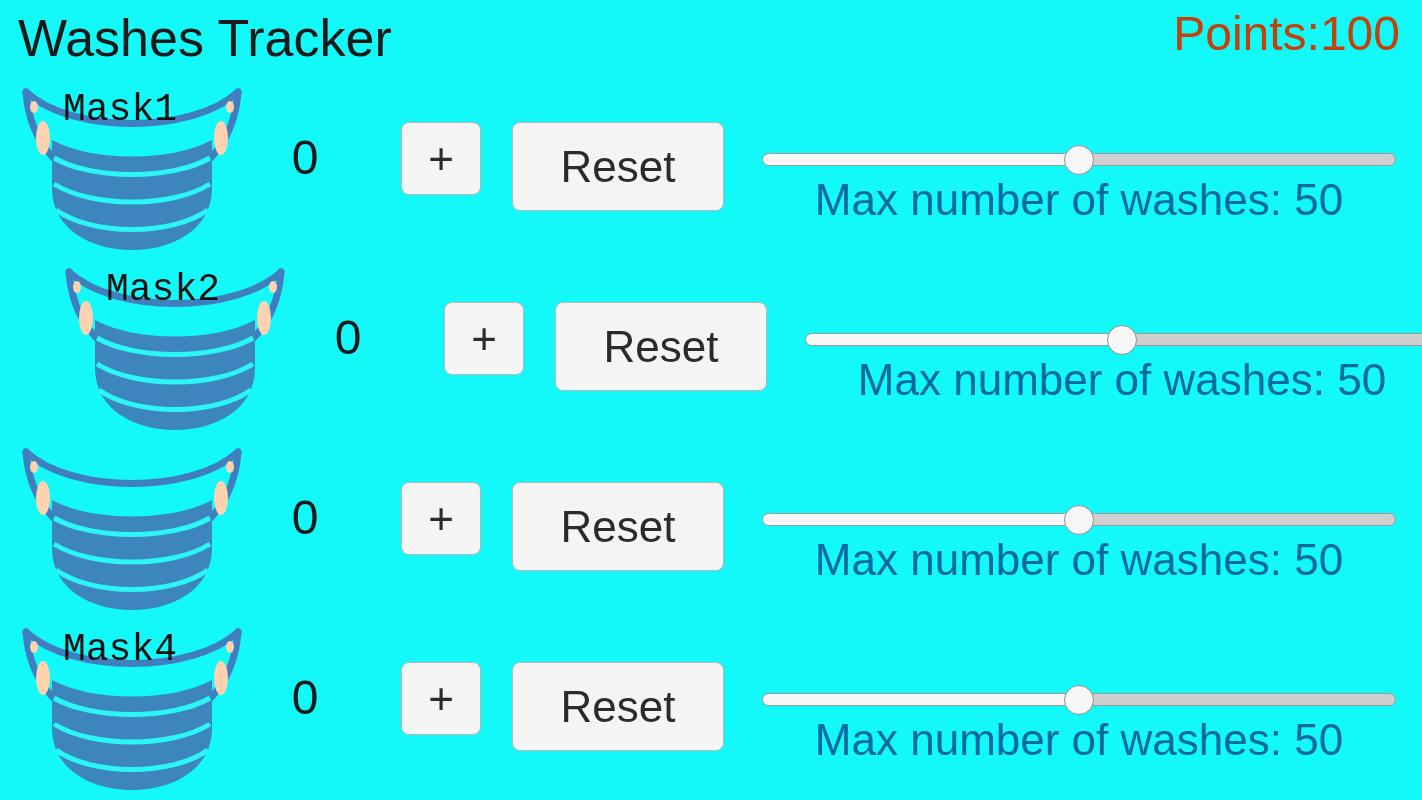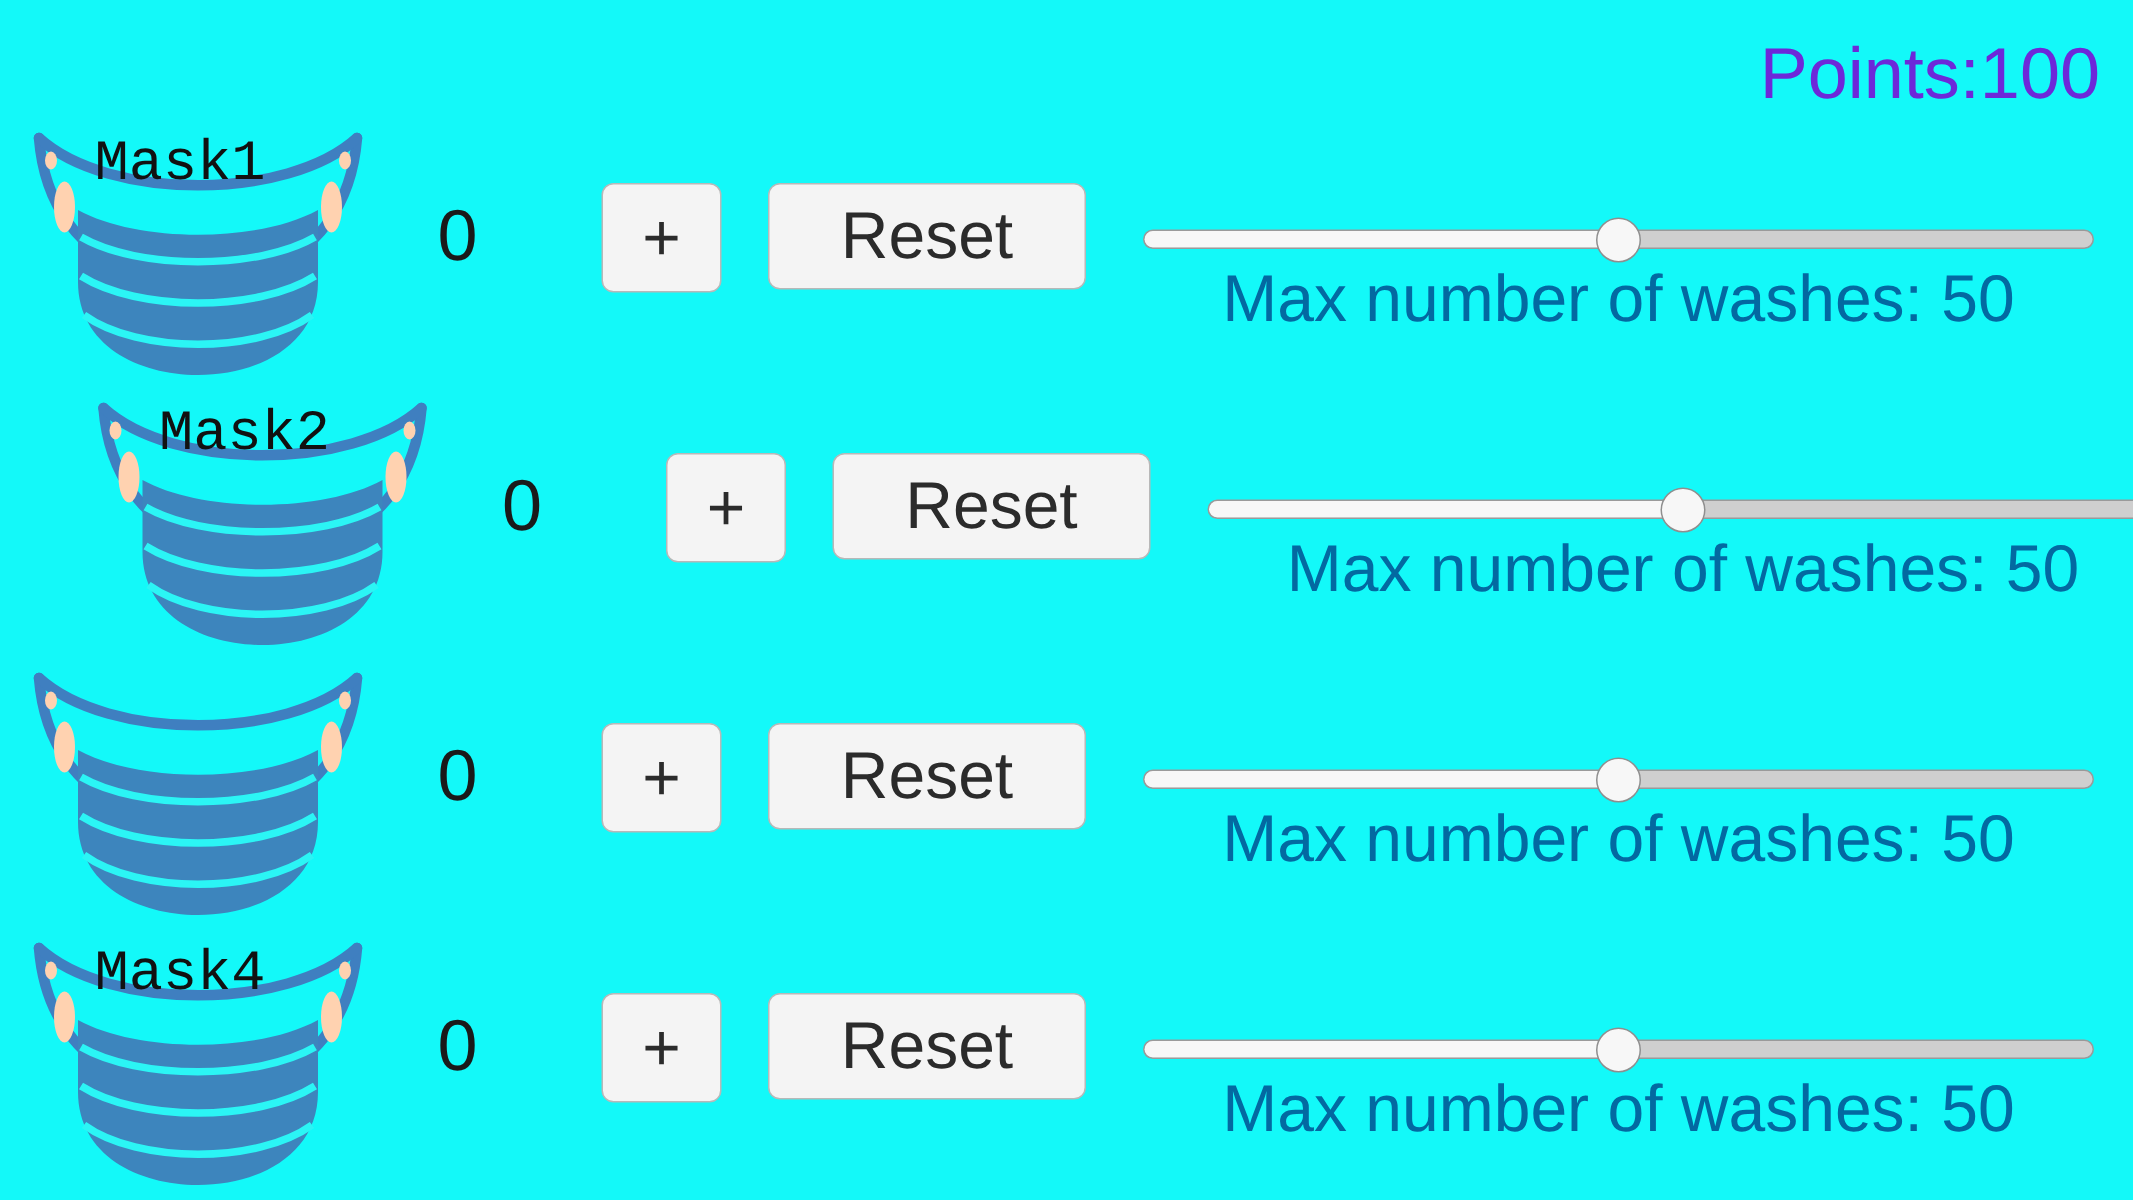--- a/index.html
+++ b/index.html
@@ -29,23 +29,23 @@
     top: 6px;
     font-size: 52px;
     color: #1a1a1a;
     line-height: 64px;
     white-space: nowrap;
     letter-spacing: 0px;
   }
   #points-block {
     position: absolute;
     right: 22px;
-    top: 18px;
+    top: 2px;
     font-size: 48px;
-    color: #6d28d9;
+    color: #c2410c;
     line-height: 64px;
     white-space: nowrap;
   }
 
   
   .mask-row {
     position: absolute;
     left: 0;
     width: 1422px;
     height: 180px;
@@ -114,21 +114,21 @@
     left: 401px;
     top: 44px;
     width: 80px;
     height: 73px;
     font-size: 44px;
   }
   .btn-reset {
     left: 512px;
     top: 44px;
     width: 212px;
-    height: 71px;
+    height: 89px;
     font-size: 44px;
   }
 
   
   .slider-wrap {
     position: absolute;
     left: 762px;
     top: 68px;
     width: 634px;
     height: 26px;
@@ -174,20 +174,21 @@
     font-size: 44px;
     color: #0369a1;
     line-height: 40px;
     white-space: nowrap;
   }
 </style>
 </head>
 <body>
 
 <div id="header">
+  <div id="app-title">Washes Tracker</div>
   <div id="points-block">Points:100</div>
 </div>
 
 <div class="mask-row" id="row-0">
   <div class="mask-icon-wrap">
     <svg viewBox="0 0 240 172" xmlns="http://www.w3.org/2000/svg">
       <path d="M14 12 C18 62, 46 86, 62 92" fill="none" stroke="#3f7fc0" stroke-width="7" stroke-linecap="round"></path>
       <path d="M226 12 C222 62, 194 86, 178 92" fill="none" stroke="#3f7fc0" stroke-width="7" stroke-linecap="round"></path>
       <path d="M14 12 C60 54, 180 54, 226 12" fill="none" stroke="#3f7fc0" stroke-width="7" stroke-linecap="round"></path>
       <ellipse cx="31" cy="58" rx="7" ry="17" fill="#ffd2b0"></ellipse>

